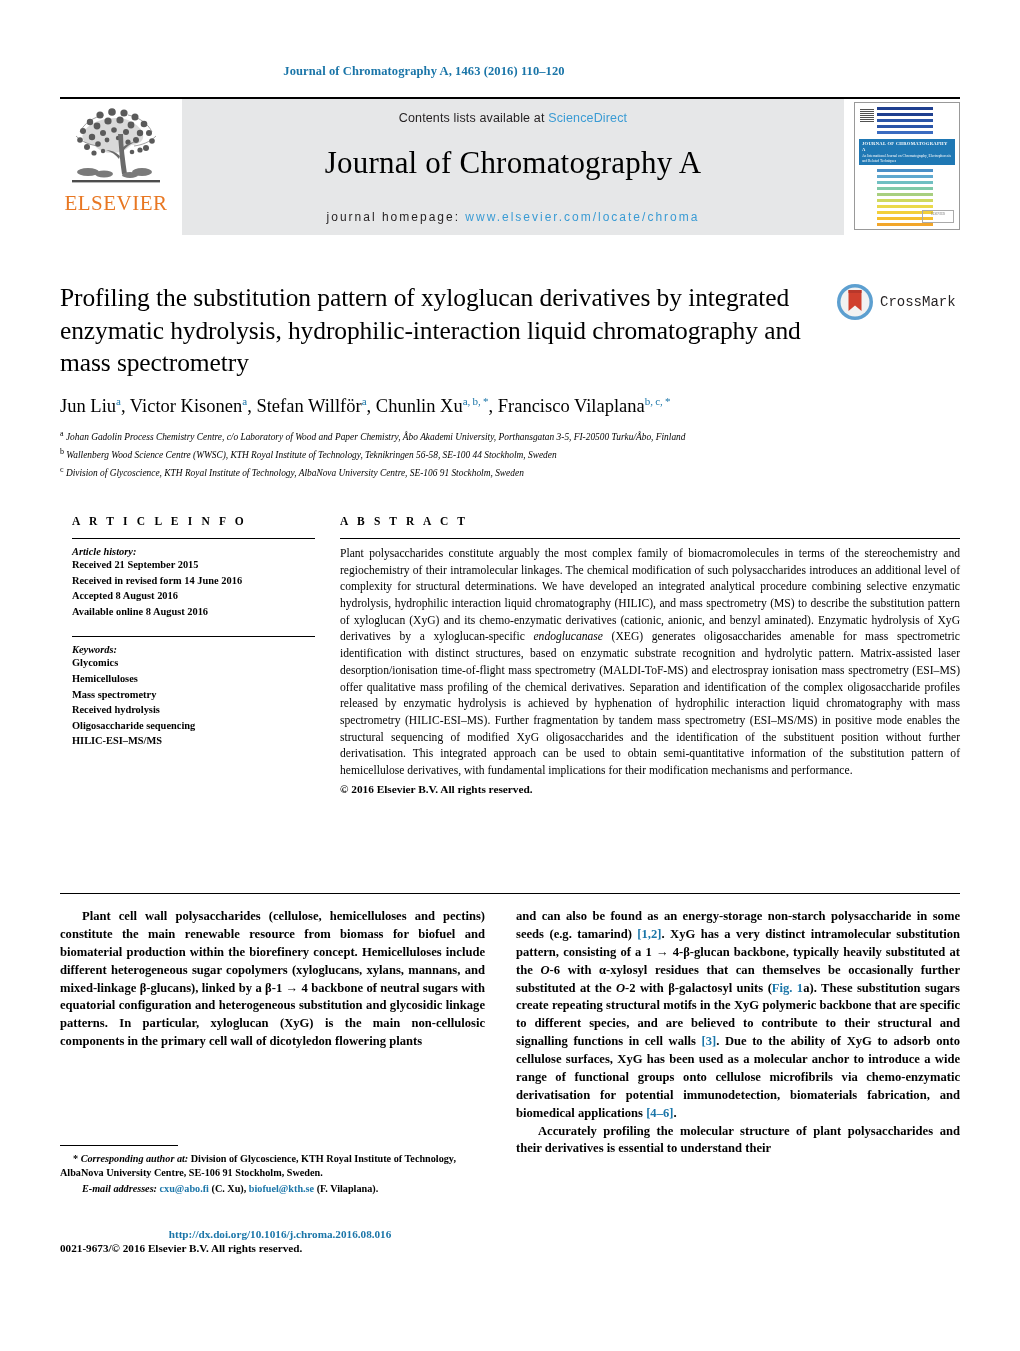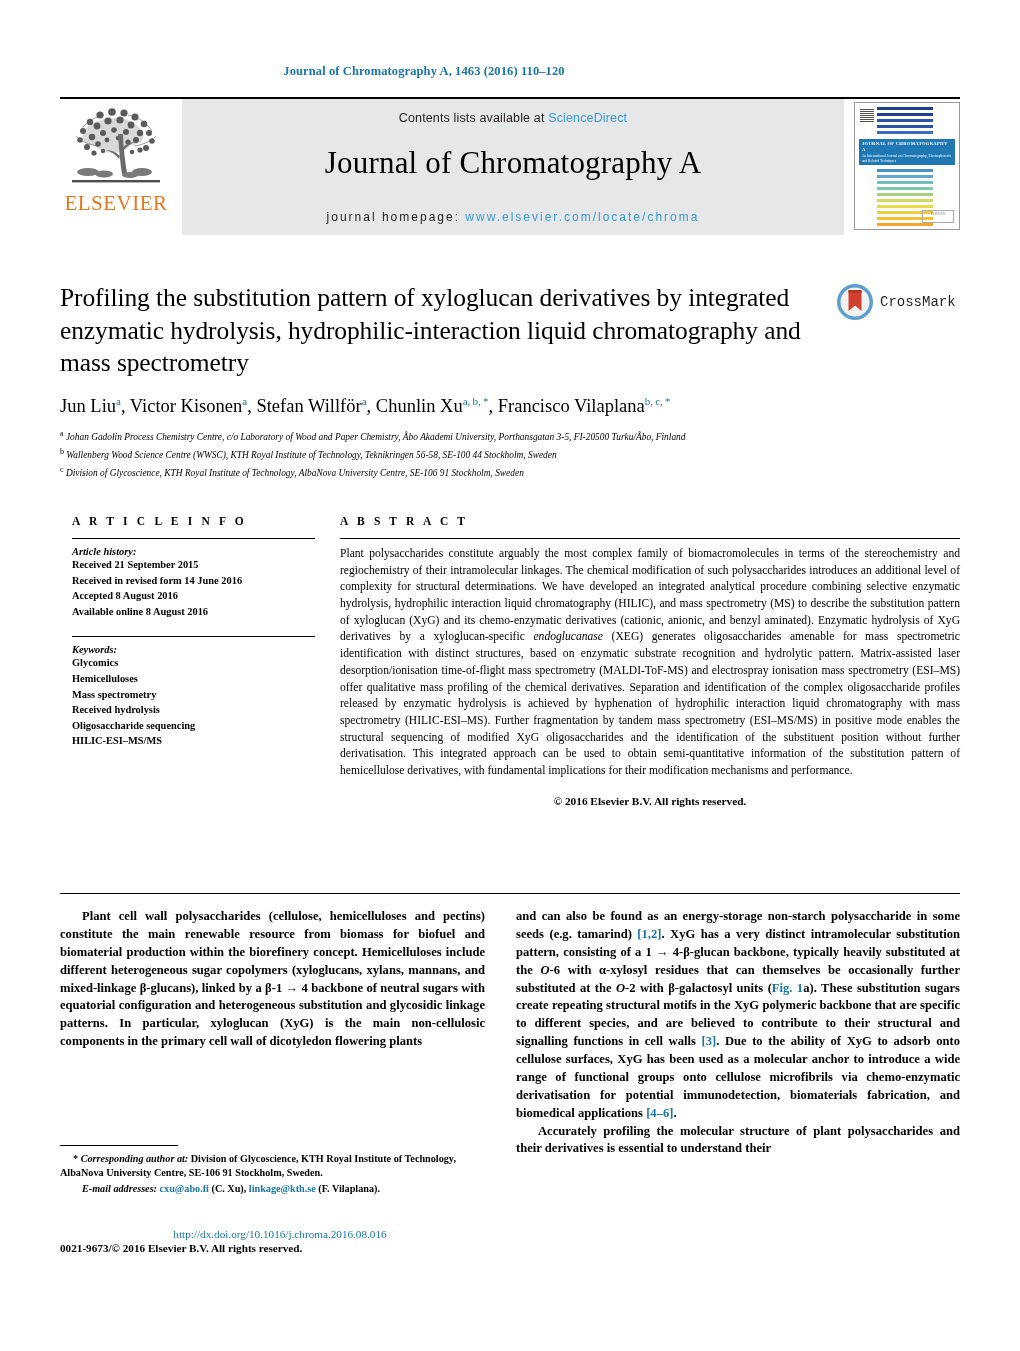--- a/index.html
+++ b/index.html
@@ -219,22 +219,22 @@
   .ai-line { font-size: 10.4px; line-height: 1.5; font-weight: bold; }
   .kw-block { margin-top: 2px; }
   .abstract-text {
     font-size: 11.6px;
     line-height: 1.44;
     text-align: justify;
     font-weight: normal;
   }
   .abstract-text i { font-style: italic; }
   .copyright {
-    margin-top: 15px;
-    text-align: center;
+    margin-top: 3px;
+    text-align: left;
     font-size: 11.3px;
     font-weight: bold;
   }
 
   
   .body-rule {
     position: absolute;
     top: 893px;
     left: 60px;
     width: 900px;
@@ -293,21 +293,21 @@
   .fn-email { text-indent: 22px; margin-top: 1px; }
   .doi-block {
     position: absolute;
     top: 1228px;
     left: 60px;
     width: 440px;
   }
   .doi-link {
     font-size: 11.2px;
     color: #1a75a8;
-    font-weight: normal;
+    font-weight: bold;
     display: block;
   }
   .issn-line {
     font-size: 11.2px;
     font-weight: bold;
     margin-top: 2px;
   }
   a { text-decoration: none; text-align: center; }
 </style>
 </head>
@@ -476,21 +476,21 @@
   </div>
 
   <div class="col-right">
     <p class="para cont">and can also be found as an energy-storage non-starch polysaccharide in some seeds (e.g. tamarind) <span class="ref">[1,2]</span>. XyG has a very distinct intramolecular substitution pattern, consisting of a 1 → 4-β-glucan backbone, typically heavily substituted at the <i>O</i>-6 with α-xylosyl residues that can themselves be occasionally further substituted at the <i>O</i>-2 with β-galactosyl units (<span class="ref">Fig. 1</span>a). These substitution sugars create repeating structural motifs in the XyG polymeric backbone that are specific to different species, and are believed to contribute to their structural and signalling functions in cell walls <span class="ref">[3]</span>. Due to the ability of XyG to adsorb onto cellulose surfaces, XyG has been used as a molecular anchor to introduce a wide range of functional groups onto cellulose microfibrils via chemo-enzymatic derivatisation for potential immunodetection, biomaterials fabrication, and biomedical applications <span class="ref">[4–6]</span>.</p>
     <p class="para">Accurately profiling the molecular structure of plant polysaccharides and their derivatives is essential to understand their</p>
   </div>
 
   <div class="footnote-area">
     <div class="fn-rule"></div>
     <div class="fn"><b>*</b> <i>Corresponding author at:</i> Division of Glycoscience, KTH Royal Institute of Technology, AlbaNova University Centre, SE-106 91 Stockholm, Sweden.</div>
-    <div class="fn fn-email"><i>E-mail addresses:</i> <a href="#" style="color:#1a75a8">cxu@abo.fi</a> (C. Xu), <a href="#" style="color:#1a75a8">linkage@kth.se</a> (F. Vilaplana).</div>
+    <div class="fn fn-email"><i>E-mail addresses:</i> <a href="#" style="color:#1a75a8">cxu@abo.fi</a> (C. Xu), <a href="#" style="color:#1a75a8">biofuel@kth.se</a> (F. Vilaplana).</div>
   </div>
 
   <div class="doi-block">
     <a class="doi-link" href="#">http://dx.doi.org/10.1016/j.chroma.2016.08.016</a>
     <div class="issn-line">0021-9673/© 2016 Elsevier B.V. All rights reserved.</div>
   </div>
 
 </div>
 
 </body></html>

